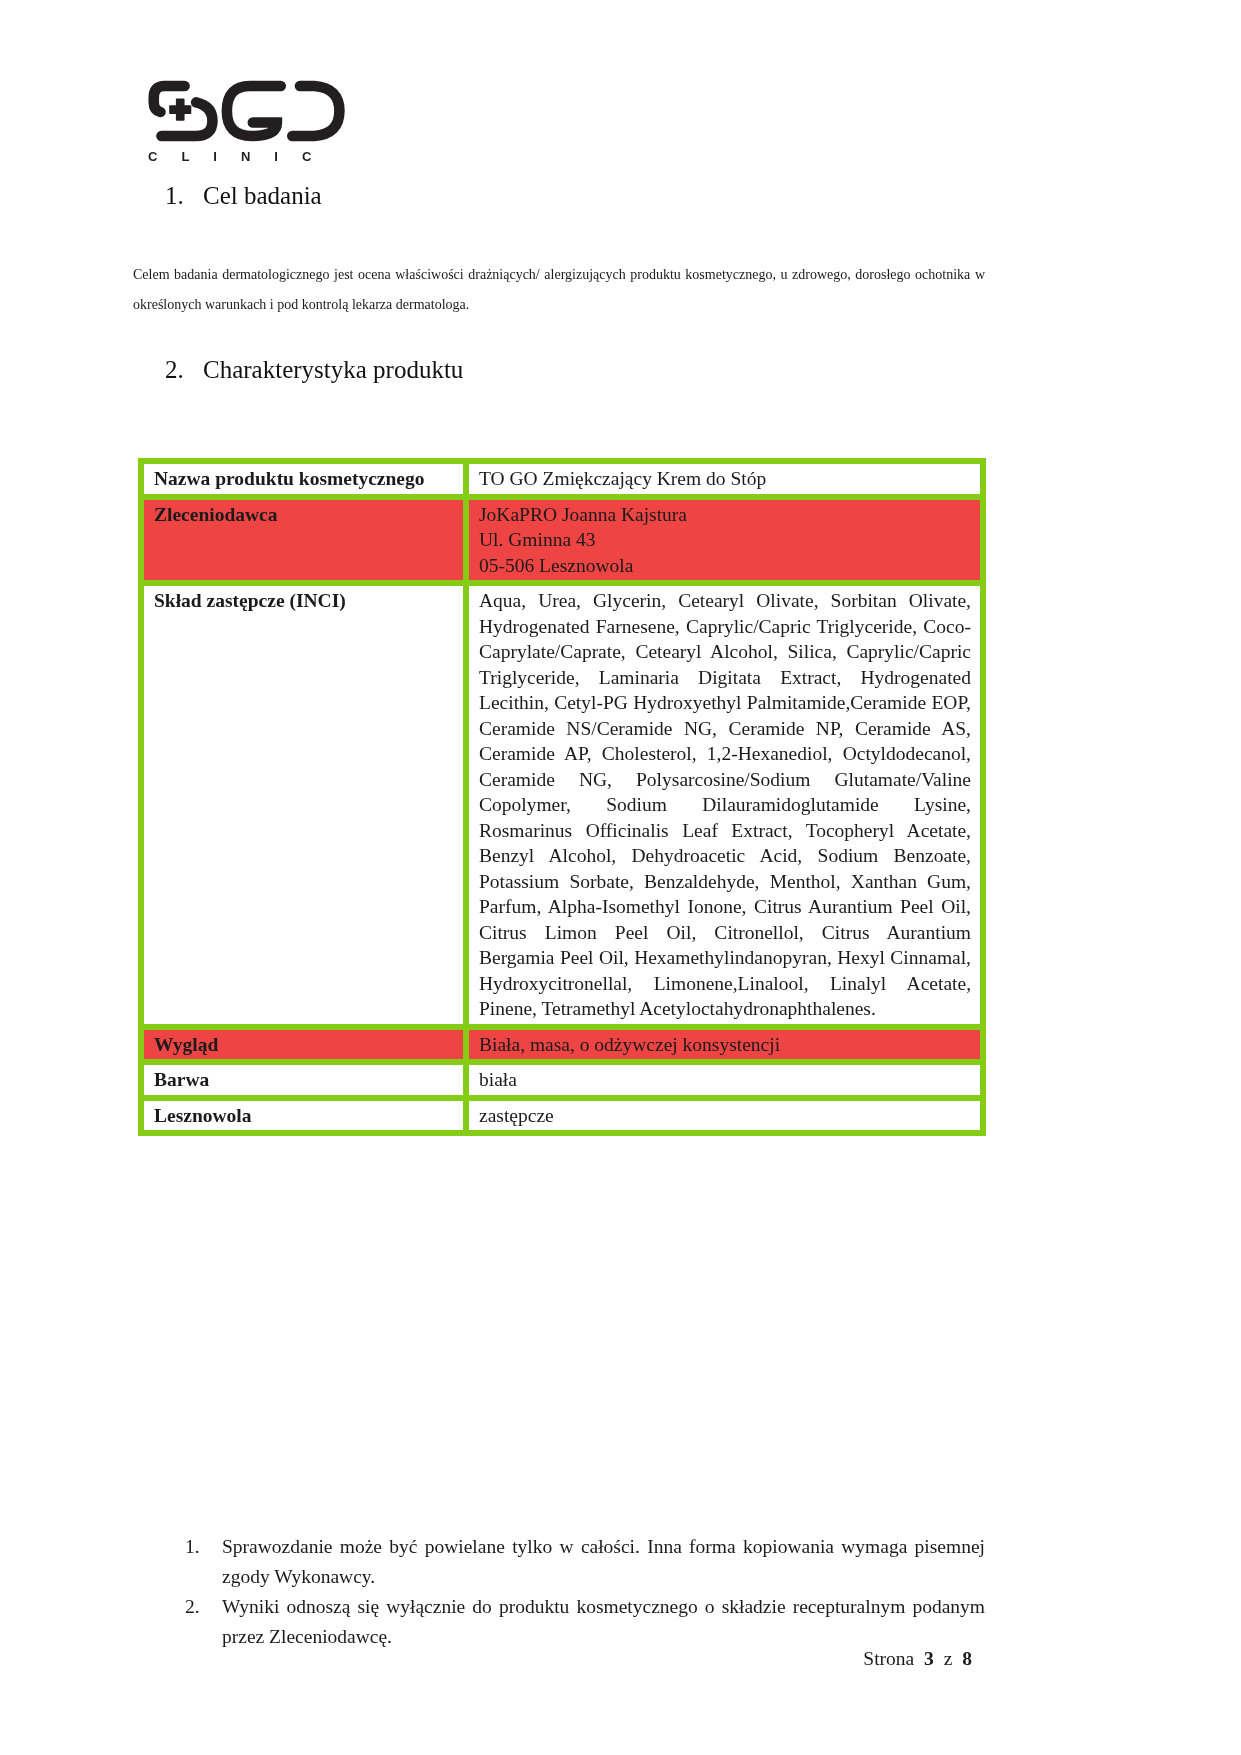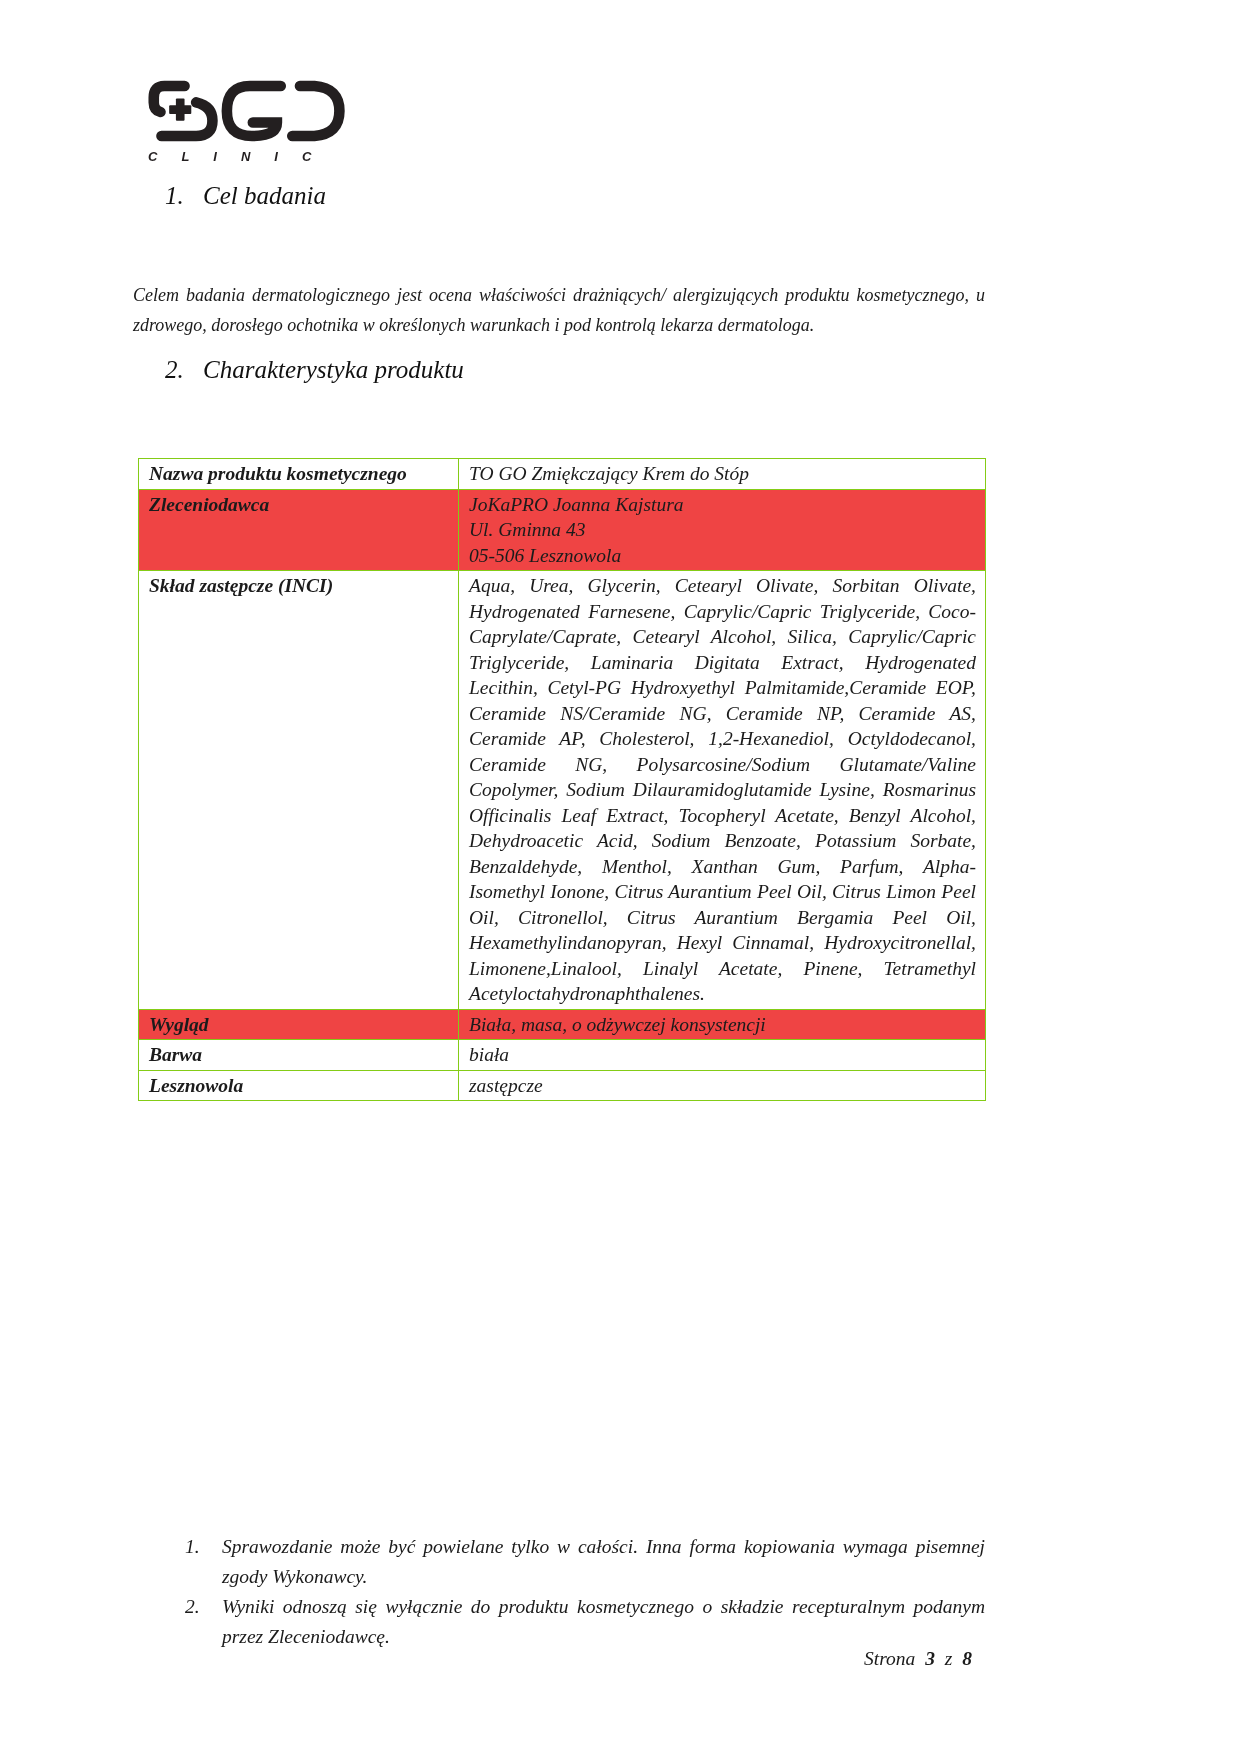--- a/index.html
+++ b/index.html
@@ -4,21 +4,20 @@
 <style>
   html,body{margin:0;padding:0;background:#ffffff;}
   .page{
     position:relative;
     width:1241px;
     height:1755px;
     background:#ffffff;
     font-family:"Liberation Serif", serif;
     color:#1b1b1b;
     overflow:hidden;
-    font-style:italic;
   }
   
   .logo{position:absolute;left:148px;top:78px;width:202px;}
   .logo svg{display:block;}
   .logo-sub{
     margin-top:3px;
     font-family:"Liberation Sans", sans-serif;
     font-weight:bold;
     font-size:13px;
     letter-spacing:24px;
@@ -33,38 +32,38 @@
     font-size:25px;
     color:#111;
   }
   .sec-heading .num{width:38px;}
   #heading1{top:182px;}
   #heading2{top:356px;}
   
   .intro{
     position:absolute;
     left:133px;
-    top:262px;
+    top:246px;
     width:852px;
-    font-size:18px;
+    font-size:14px;
     line-height:30px;
     text-align:justify;
   }
   
   table.product{
     position:absolute;
     left:138px;
     top:458px;
     width:848px;
     border-collapse:collapse;
     font-size:19.5px;
     table-layout:fixed;
   }
   table.product td{
-    border:1px solid #84cc16;
+    border:6px solid #84cc16;
     padding:2px 9px 2px 10px;
     vertical-align:top;
     line-height:25.5px;
   }
   td.lbl{width:300px;font-weight:bold;}
   tr.alt{background:#ef4444;}
   td.justify{text-align:justify;}
   td.preline{white-space:pre-line;}
   
   .footnotes{

